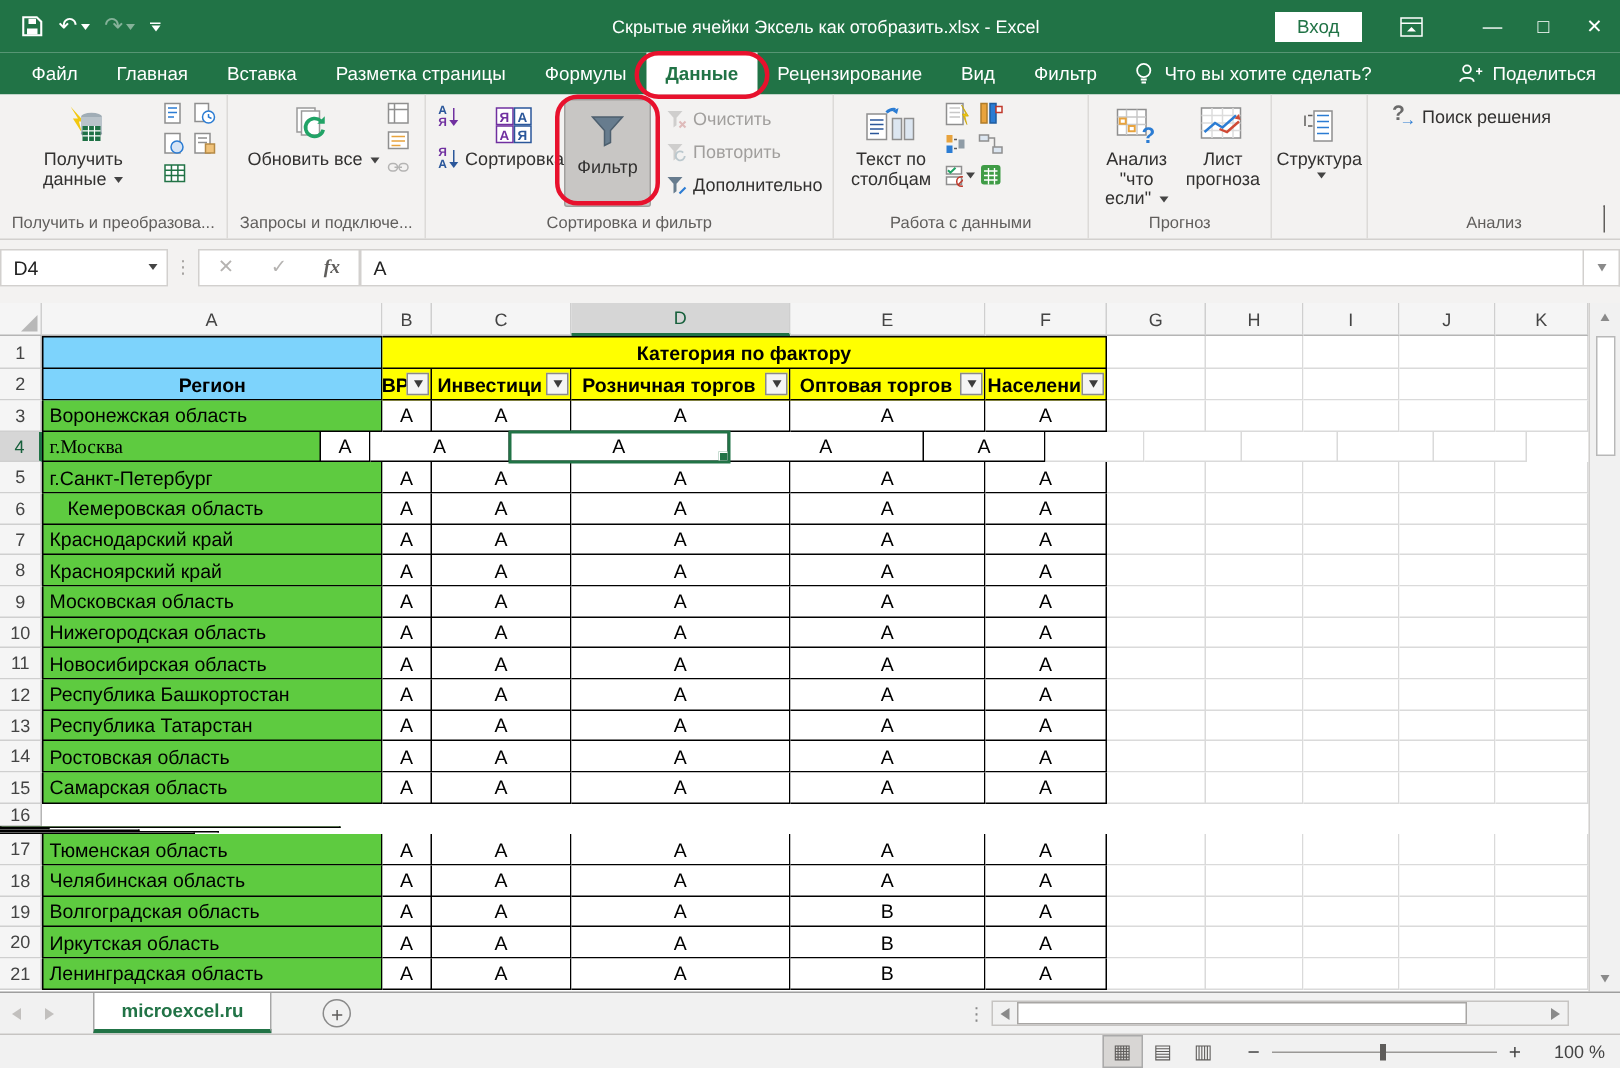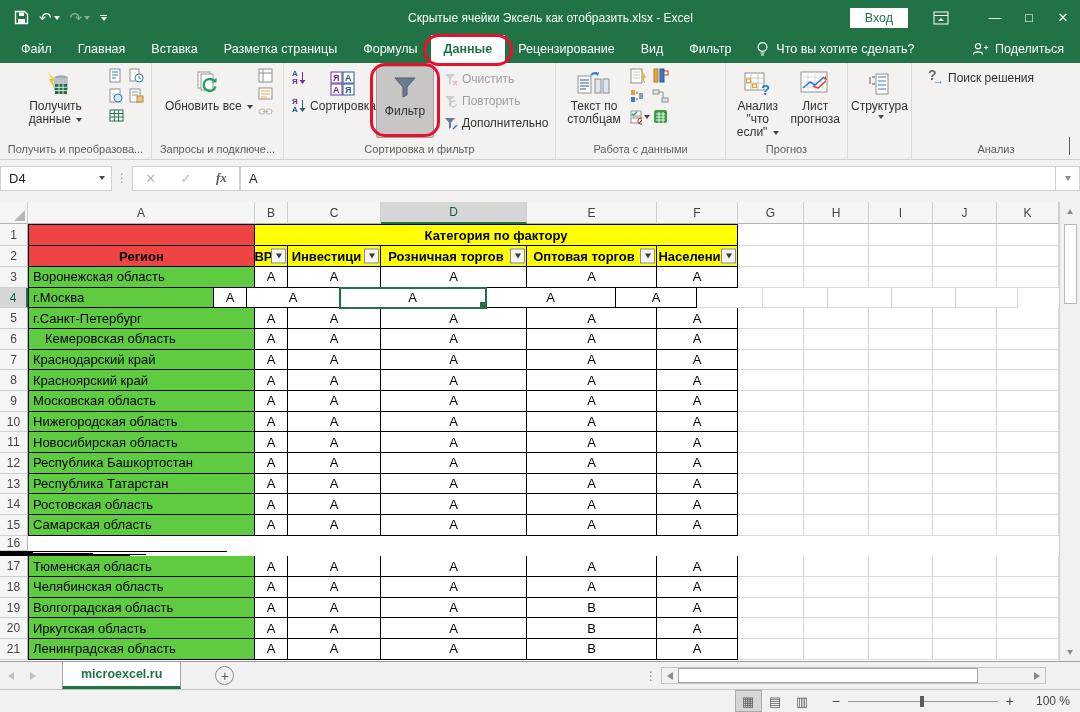--- a/index.html
+++ b/index.html
@@ -68,21 +68,21 @@
   .colhead,.rowhead,.corner{background:#f5f5f5;color:#444;font-size:12px;display:flex;align-items:center;justify-content:center;border-right:1px solid #cfcfcf;border-bottom:1px solid #b5b5b5;}
   .colhead{height:22px;}
   .colhead.sel{background:#d6d6d6;color:#17603c;border-bottom:2px solid #217346;}
   .rowhead{width:28px;border-right:1px solid #b5b5b5;border-bottom:1px solid #cfcfcf;}
   .rowhead.sel{background:#d6d6d6;color:#17603c;border-right:2px solid #217346;}
   .corner{width:28px;height:22px;position:relative;}
   .corner::after{content:"";position:absolute;right:2px;bottom:2px;width:0;height:0;border-left:11px solid transparent;border-bottom:11px solid #b8b8b8;}
   .cell{border-right:1px solid #000;border-bottom:1px solid #000;font-size:13px;display:flex;align-items:center;overflow:hidden;white-space:nowrap;background:#fff;}
   .cell.c-val{justify-content:center;}
   .cell.c-green{background:#5ecb40;padding-left:4px;}
-  .cell.c-yellow{background:#ef4444;}
+  .cell.c-yellow{background:#7dd3fc;}
   .cell.c-hdr{background:#ffff00;font-weight:bold;justify-content:center;position:relative;padding-right:15px;}
   .cell.c-banner{background:#ffff00;font-weight:bold;justify-content:center;border-top:1px solid #000;}
   .cell.c-empty{border-right:1px solid #dadada;border-bottom:1px solid #dadada;}
   .cell.selcell{outline:2px solid #217346;outline-offset:-1px;position:relative;z-index:3;}
   .cell.selcell::after{content:"";position:absolute;right:-1px;bottom:-1px;width:5px;height:5px;background:#217346;border:1px solid #fff;}
   .fbtn{position:absolute;right:1px;top:50%;transform:translateY(-50%);width:15px;height:15px;background:#f4f4f4;border:1px solid #8a8a8a;display:flex;align-items:center;justify-content:center;cursor:pointer;}
   .fbtn::after{content:"";border-left:3.5px solid transparent;border-right:3.5px solid transparent;border-top:5px solid #3b3b3b;}
 
   
   #vscroll{position:absolute;left:1059px;top:0;width:21px;height:459px;background:#f1f1f1;border-left:1px solid #d2d0ce;display:flex;flex-direction:column;align-items:center;}
@@ -575,21 +575,21 @@
           <div class="cell c-val" style="width: 130px;">А</div>
           <div class="cell c-val" style="width: 81px;">А</div>
           <div class="cell c-empty" style="width: 66px;"></div>
           <div class="cell c-empty" style="width: 65px;"></div>
           <div class="cell c-empty" style="width: 64px;"></div>
           <div class="cell c-empty" style="width: 64px;"></div>
           <div class="cell c-empty" style="width: 62px;"></div>
         </div>
         <div class="grow" style="height: 20.68px;">
           <div class="rowhead sel" style="width: 28px;">4</div>
-          <div class="cell c-green" style="width: 186px; border-left: 1px solid rgb(0, 0, 0);">г.Москва</div>
+          <div class="cell c-green" style="width: 186px; border-left: 1px solid rgb(0, 0, 0); font-family: Liberation Serif, serif;">г.Москва</div>
           <div class="cell c-val" style="width: 33px;">А</div>
           <div class="cell c-val" style="width: 93px;">А</div>
           <div class="cell c-val selcell" style="width: 146px;">А</div>
           <div class="cell c-val" style="width: 130px;">А</div>
           <div class="cell c-val" style="width: 81px;">А</div>
           <div class="cell c-empty" style="width: 66px;"></div>
           <div class="cell c-empty" style="width: 65px;"></div>
           <div class="cell c-empty" style="width: 64px;"></div>
           <div class="cell c-empty" style="width: 64px;"></div>
           <div class="cell c-empty" style="width: 62px;"></div>

